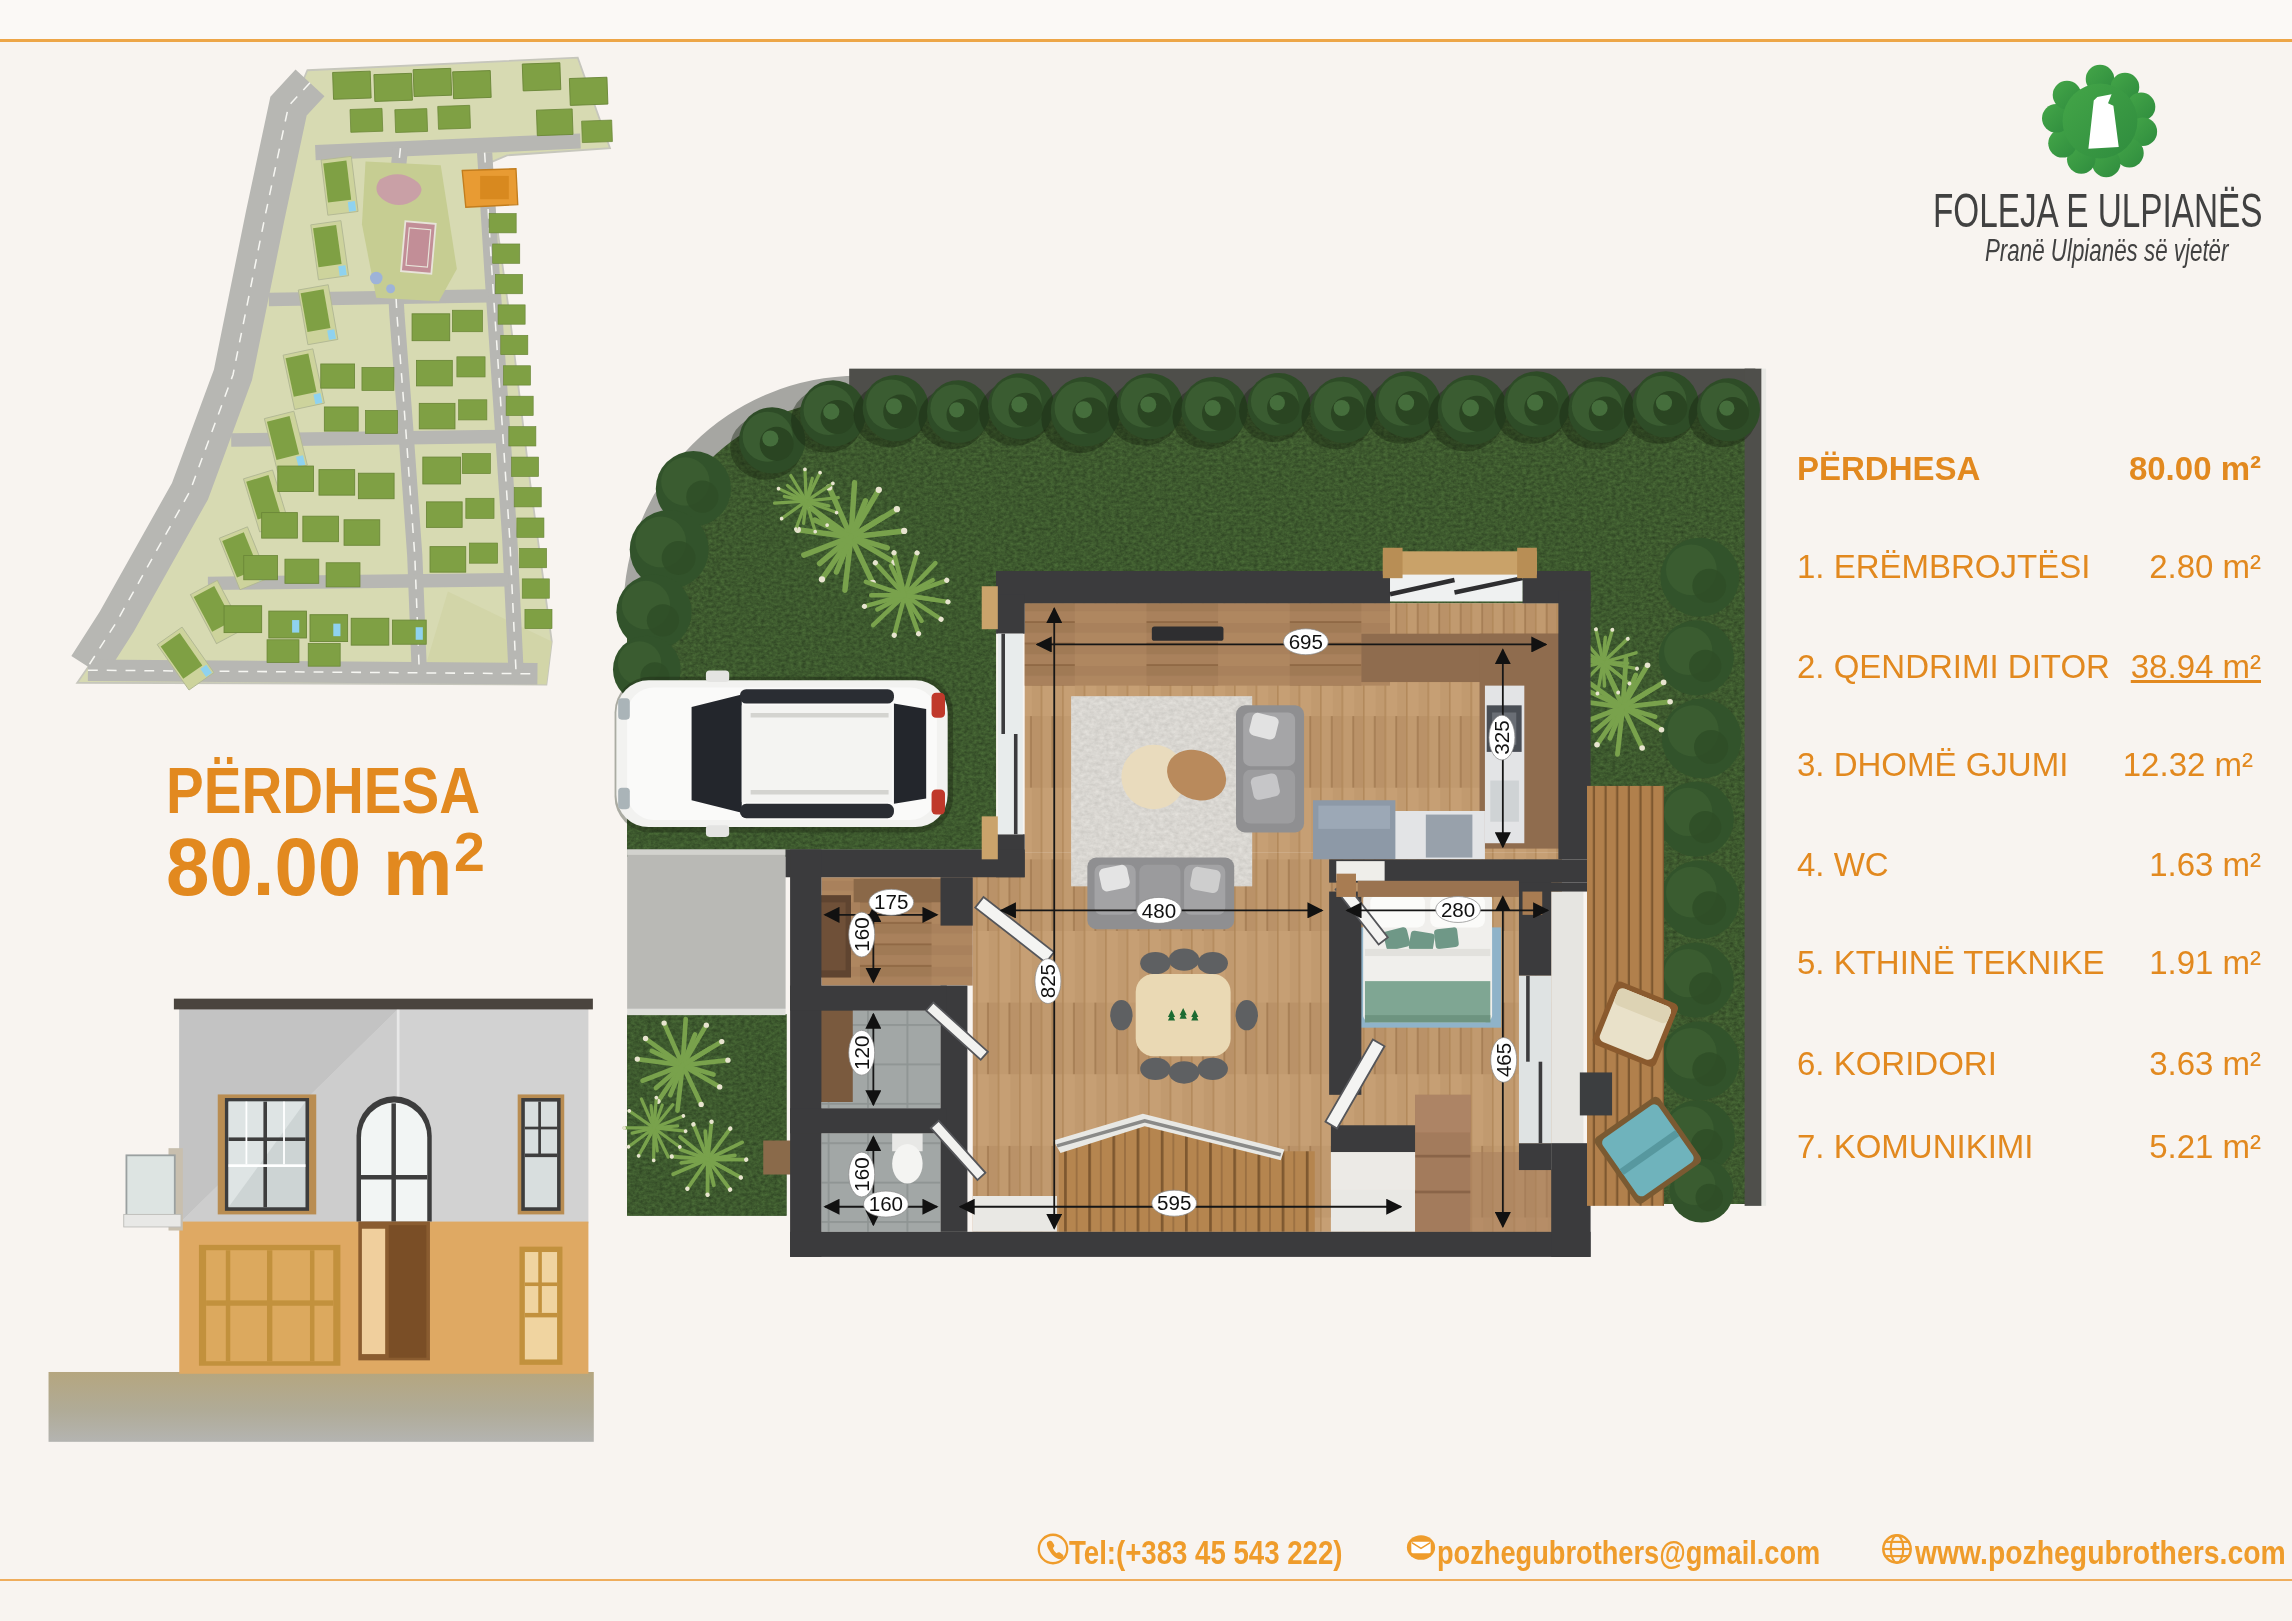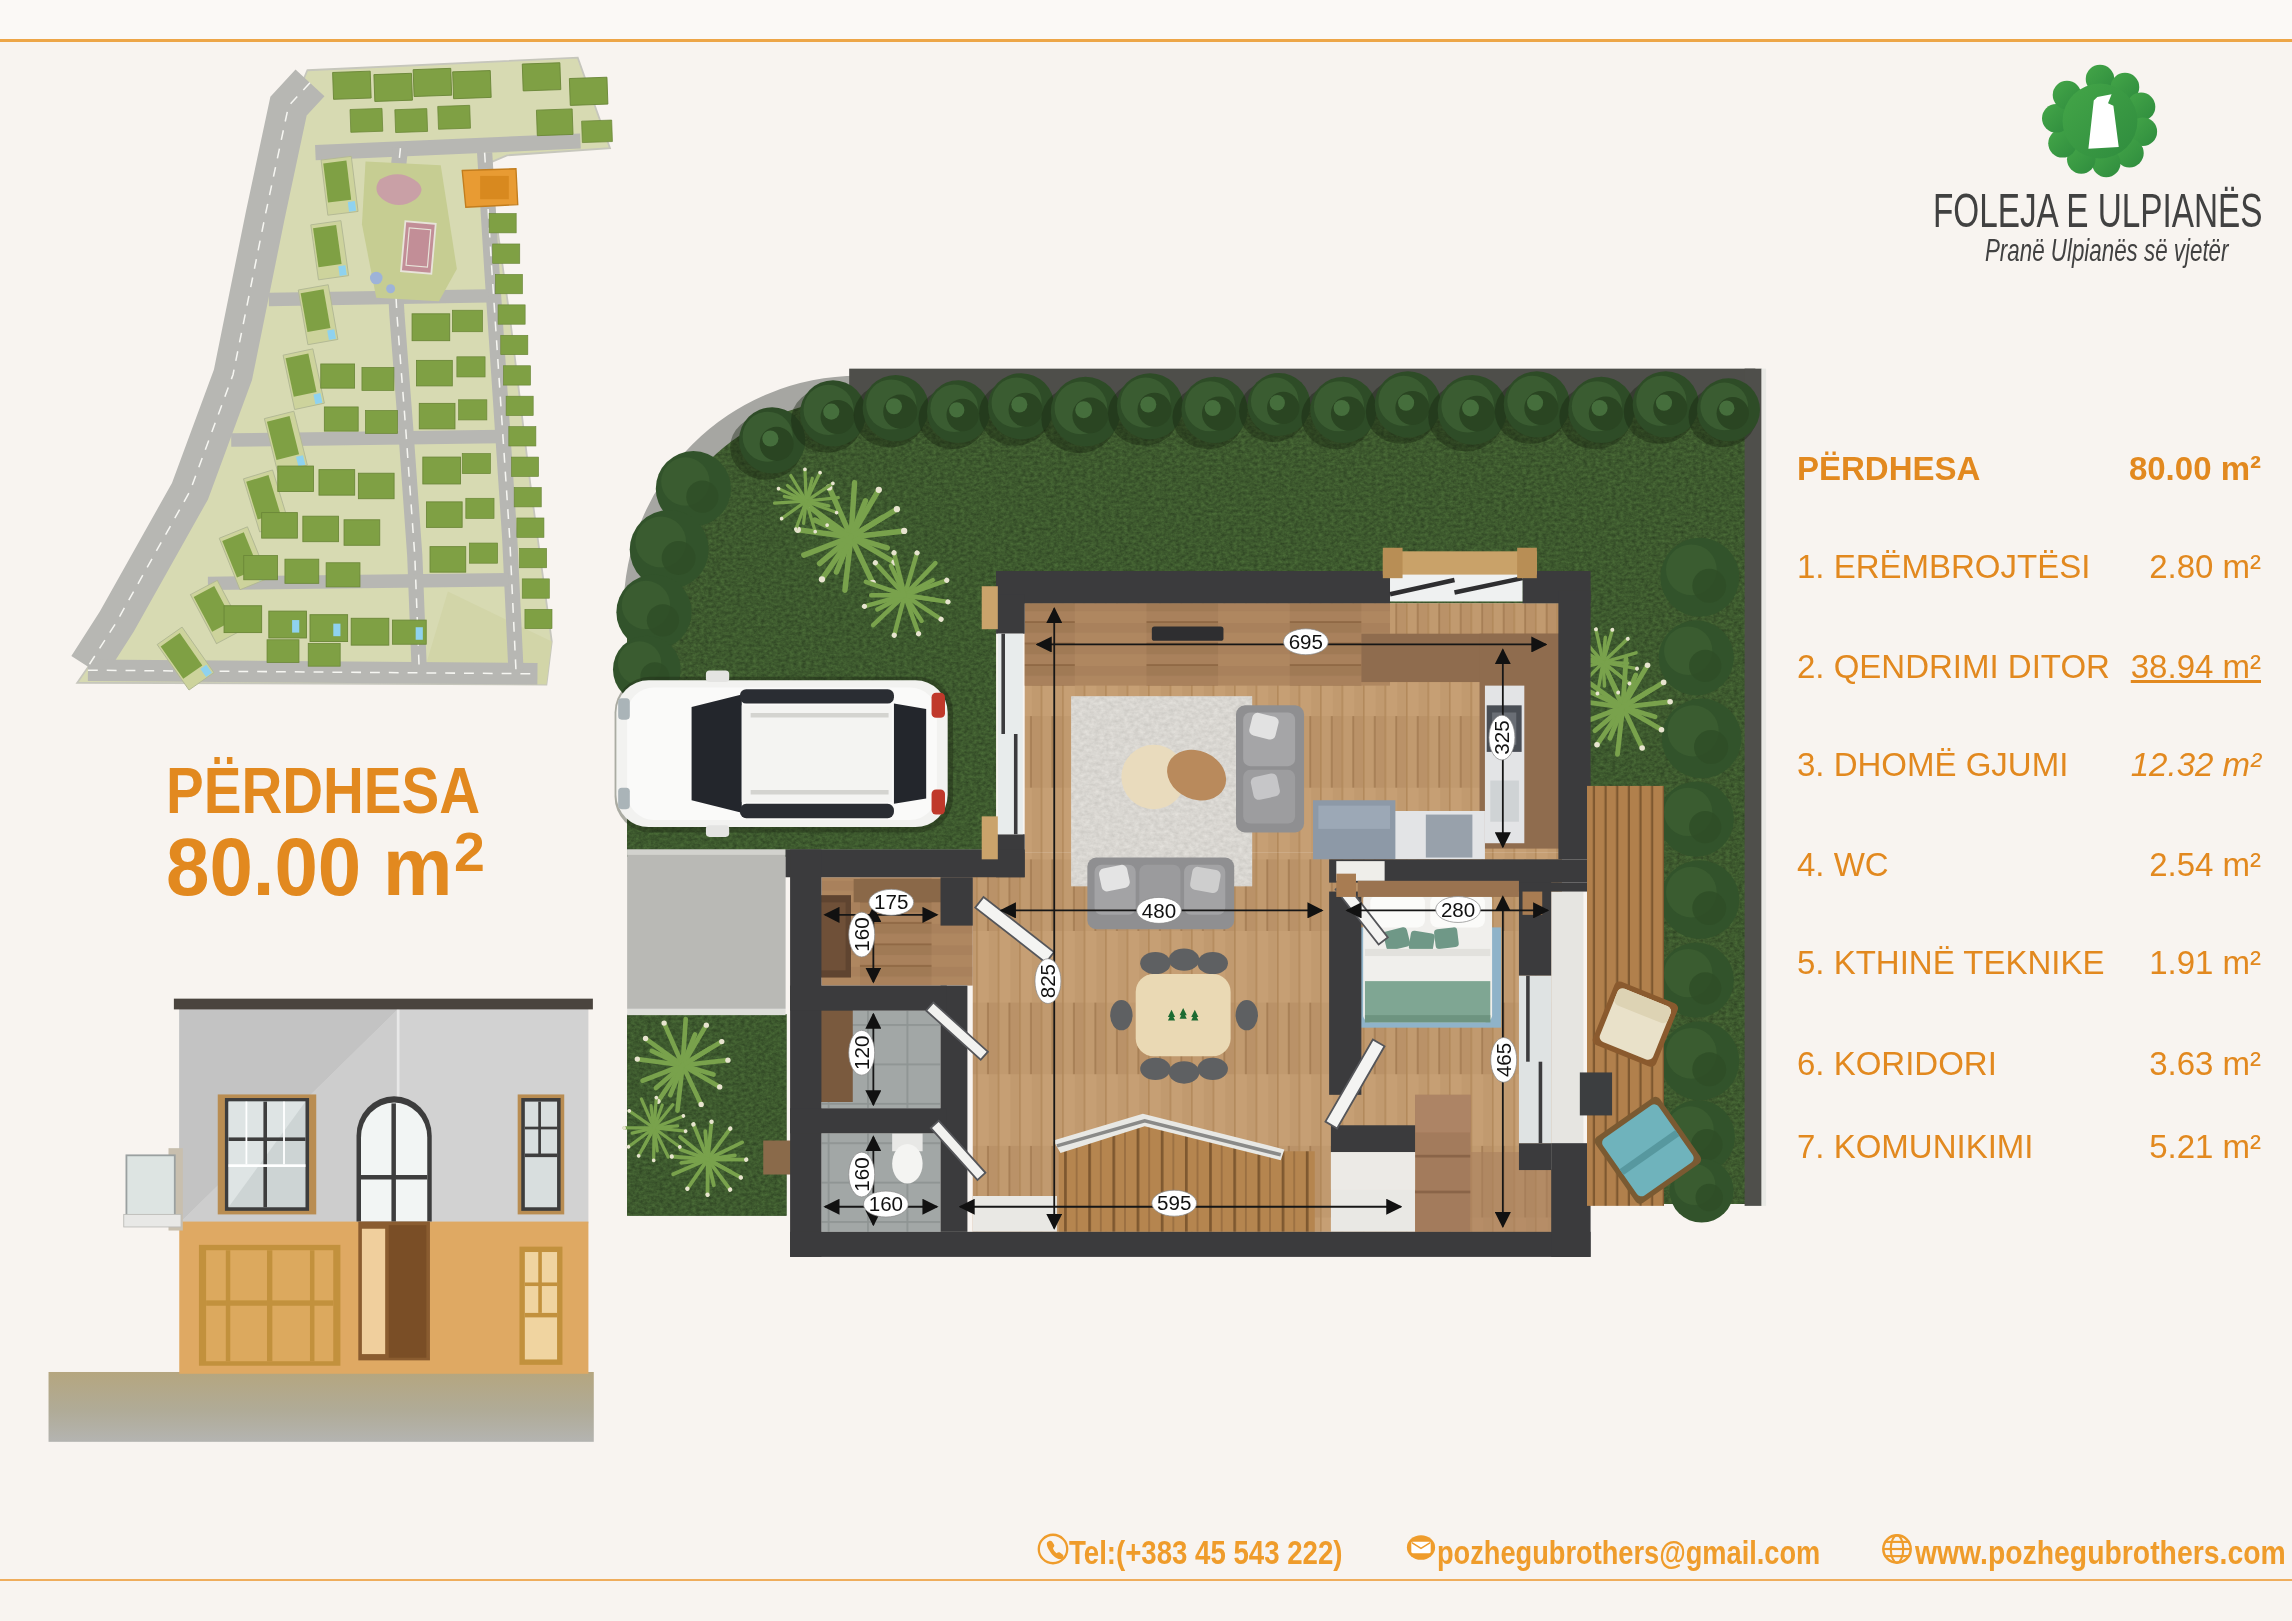--- a/index.html
+++ b/index.html
@@ -325,23 +325,23 @@
 </div>
 
 <div id="roomlist" class="abs" style="left:1797px;top:0;width:466px;color:#e2891f;font-size:33px;">
 
   <div class="abs" style="left:0;top:450px;width:464px;font-weight:bold;">PËRDHESA<span style="position:absolute;right:0;">80.00 m²</span></div>
 
   <div class="abs" style="left:0;top:548px;width:464px;">1. ERËMBROJTËSI<span style="position:absolute;right:0;">2.80 m²</span></div>
 
   <div class="abs" style="left:0;top:648px;width:464px;">2. QENDRIMI DITOR<span style="position:absolute;right:0;text-decoration:underline;">38.94 m²</span></div>
 
-  <div class="abs" style="left:0;top:746px;width:464px;">3. DHOMË GJUMI<span style="position:absolute;right:0;font-style:italic;">12.32 m²</span></div>
-
-  <div class="abs" style="left:0;top:846px;width:464px;">4. WC<span style="position:absolute;right:0;">2.54 m²</span></div>
+  <div class="abs" style="left:0;top:746px;width:464px;">3. DHOMË GJUMI<span style="position:absolute;right:8px;">12.32 m²</span></div>
+
+  <div class="abs" style="left:0;top:846px;width:464px;">4. WC<span style="position:absolute;right:0;">1.63 m²</span></div>
 
   <div class="abs" style="left:0;top:944px;width:464px;">5. KTHINË TEKNIKE<span style="position:absolute;right:0;">1.91 m²</span></div>
 
   <div class="abs" style="left:0;top:1045px;width:464px;">6. KORIDORI<span style="position:absolute;right:0;">3.63 m²</span></div>
 
   <div class="abs" style="left:0;top:1128px;width:464px;">7. KOMUNIKIMI<span style="position:absolute;right:0;">5.21 m²</span></div>
 </div>
 
 <svg id="floorplan" class="abs" style="left:609px;top:340px;" width="1254" height="976" viewBox="680 380 1400 1090">
 <defs>

